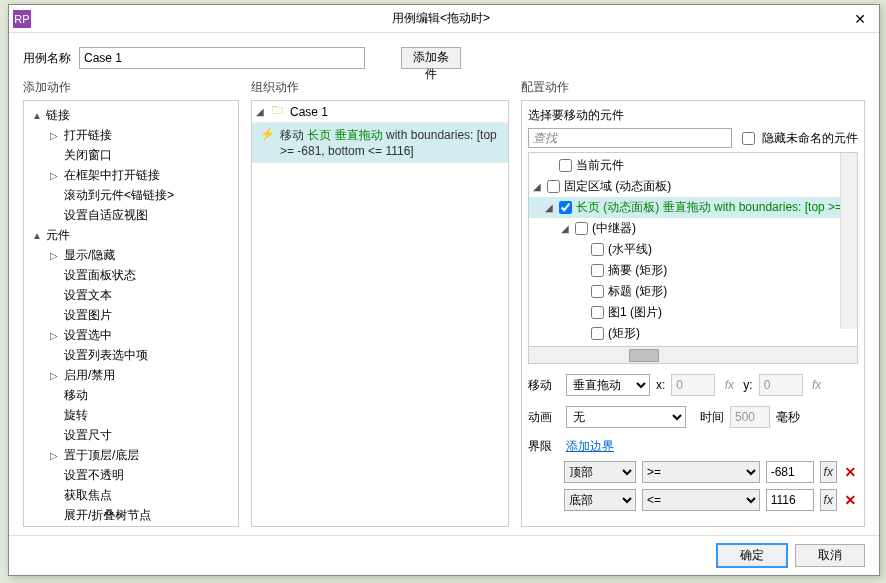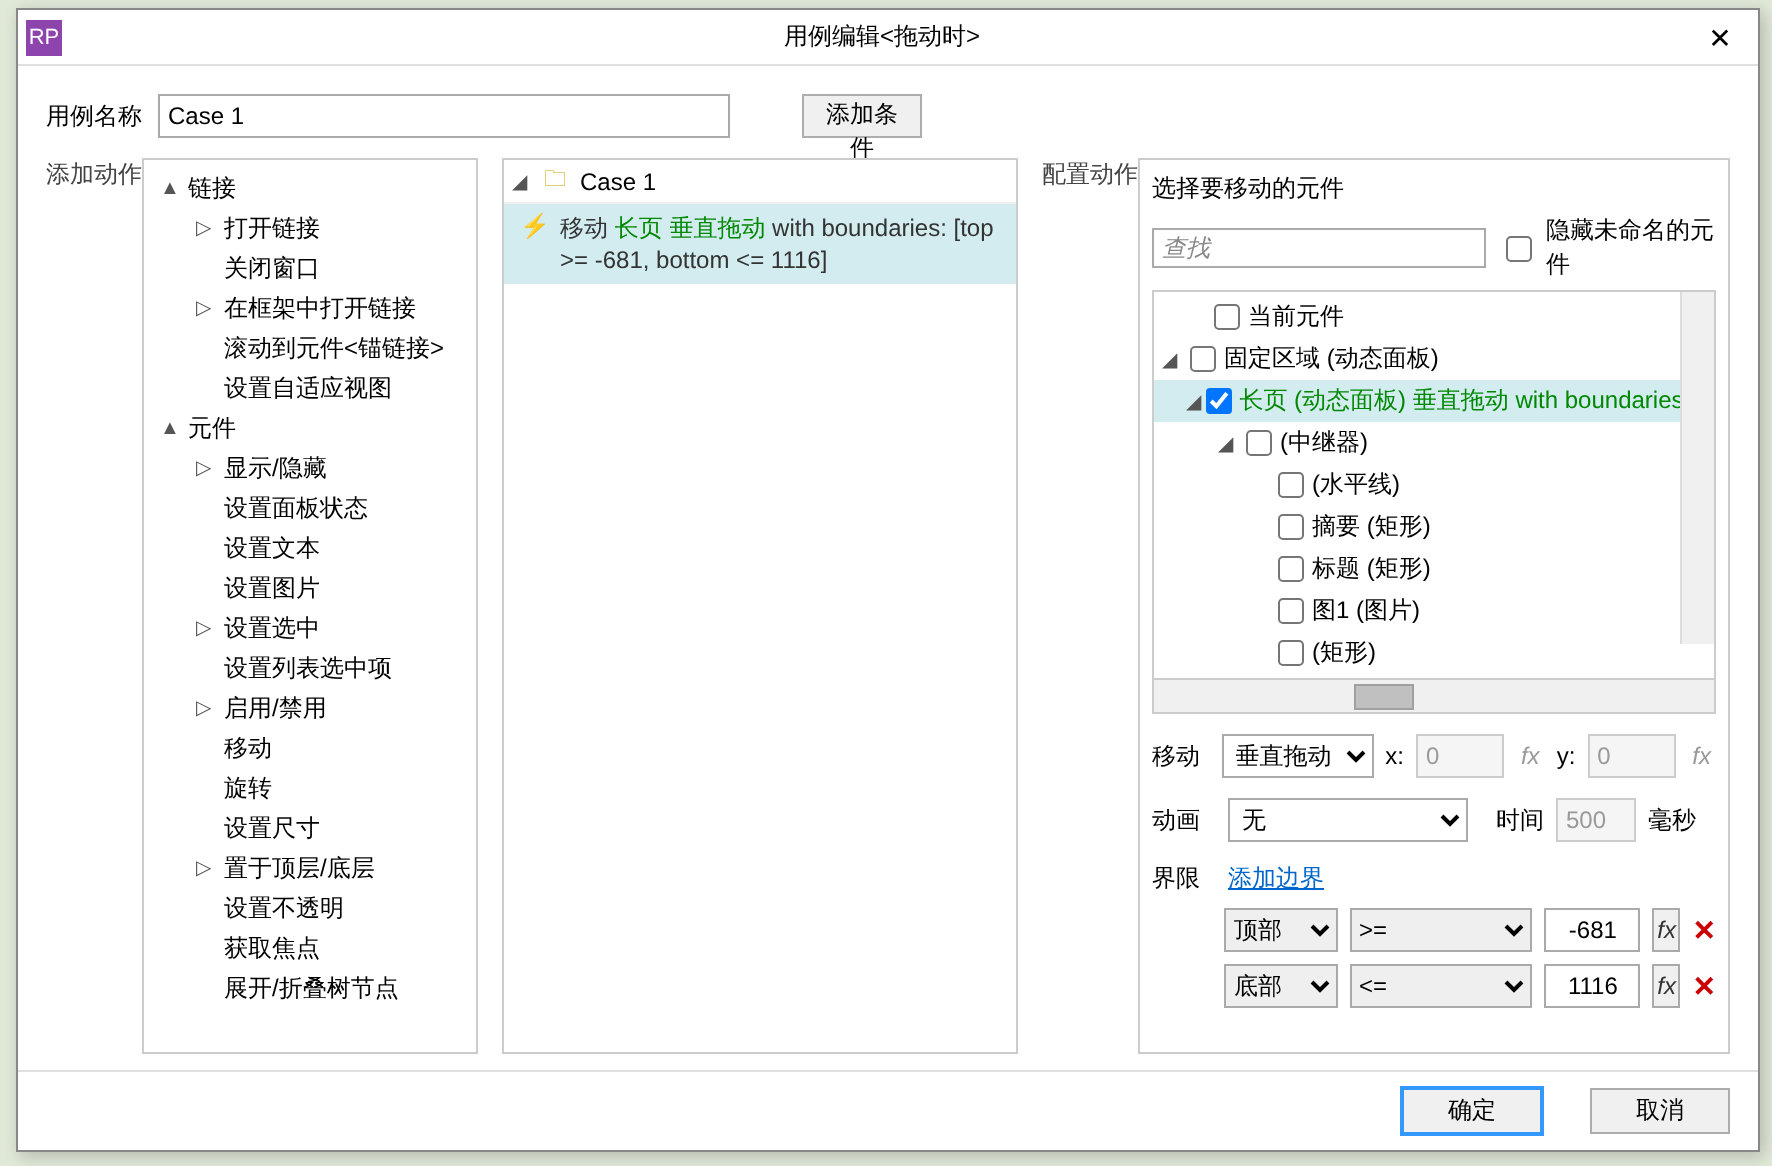--- a/index.html
+++ b/index.html
@@ -7,21 +7,21 @@
   .dialog { position: absolute; left: 8px; top: 4px; width: 872px; height: 572px; background: #fff; border: 1px solid #888; box-shadow: 2px 2px 8px rgba(0,0,0,0.2); display: flex; flex-direction: column; }
   .titlebar { height: 28px; background: #fff; border-bottom: 1px solid #e0e0e0; display: flex; align-items: center; padding: 0 4px; }
   .titlebar .icon { width: 18px; height: 18px; background: #8e44ad; color: #fff; display: flex; align-items: center; justify-content: center; font-size: 11px; margin-right: 6px; }
   .titlebar .title { flex: 1; text-align: center; }
   .titlebar .close { width: 30px; height: 28px; display: flex; align-items: center; justify-content: center; cursor: pointer; font-size: 14px; }
   .topbar { padding: 14px 14px 10px 14px; display: flex; align-items: center; gap: 6px; }
   .topbar label { margin-right: 2px; }
   .case-name-input { width: 286px; height: 22px; border: 1px solid #aaa; padding: 0 4px; }
   .add-cond-btn { margin-left: 30px; height: 22px; width: 60px; border: 1px solid #adadad; background: #f0f0f0; cursor: pointer; }
   .cols { flex: 1; display: flex; padding: 0 14px 8px 14px; gap: 12px; min-height: 0; }
-  .col { display: flex; flex-direction: row; min-width: 0; }
+  .col { display: flex; flex-direction: column; min-width: 0; }
   .col h3 { font-size: 12px; font-weight: normal; margin: 0 0 4px 0; color: #444; }
   .panel { flex: 1; border: 1px solid #ccc; background: #fff; overflow: auto; min-height: 0; }
   .col-actions { width: 216px; }
   .col-org { width: 258px; }
   .col-conf { flex: 1; }
 
   
   .tree { padding: 4px 2px; }
   .tree li { list-style: none; }
   .tree ul { margin: 0; padding: 0 0 0 18px; }
@@ -65,25 +65,25 @@
   .combo { height: 22px; border: 1px solid #aaa; background: #fff; padding: 0 2px; }
   .combo.move { width: 84px; }
   .combo.anim { width: 120px; }
   .xy-box { width: 44px; height: 22px; border: 1px solid #ccc; background: #f5f5f5; color: #999; padding: 0 4px; }
   .fx { color: #999; width: 16px; text-align: center; font-style: italic; }
   .time-box { width: 40px; height: 22px; border: 1px solid #ccc; background: #f5f5f5; color: #999; padding: 0 4px; }
   .link { color: #0066cc; text-decoration: underline; cursor: pointer; }
   .bounds-row { display: flex; align-items: center; margin: 6px 0 0 36px; gap: 6px; }
   .bounds-row select.pos { width: 76px; height: 22px; border: 1px solid #aaa; }
   .bounds-row select.op { width: 124px; height: 22px; border: 1px solid #aaa; }
-  .bounds-row input.val { width: 48px; height: 22px; border: 1px solid #aaa; padding: 0 4px; text-align: center; }
+  .bounds-row input.val { width: 48px; height: 22px; border: 1px solid #aaa; padding: 0 4px; }
   .fx2 { width: 18px; height: 22px; border: 1px solid #aaa; background: #f0f0f0; font-style: italic; color: #333; display:flex;align-items:center;justify-content:center; cursor:pointer; }
   .del-x { color: #cc0000; font-weight: bold; width: 16px; cursor: pointer; text-align:center; font-size:14px; }
 
-  .dlg-buttons { height: 40px; display: flex; align-items: center; justify-content: flex-end; padding: 0 14px; gap: 24px; border-top: 1px solid #e0e0e0; background:#fff; }
+  .dlg-buttons { height: 40px; display: flex; align-items: center; justify-content: flex-end; padding: 0 14px; gap: 8px; border-top: 1px solid #e0e0e0; background:#fff; }
   .dlg-buttons button { width: 70px; height: 23px; border: 1px solid #adadad; background: #f0f0f0; cursor: pointer; }
   .dlg-buttons button.primary { border: 1px solid #3399ff; outline: 1px solid #3399ff; }
 
   
   .tri { color:#555; font-size:10px; width:12px; }
   .folder { color:#c9a600; width:14px; font-size:11px; }
 </style>
 </head>
 <body>
 
@@ -237,20 +237,21 @@
                     </div>
                   </li>
                 </ul>
               </li>
             </ul>
           </div>
       </div>
     </div>
 
     <div class="col col-org">
+      <h3>组织动作</h3>
       <div class="panel">
         <div class="org-row case-row">
           <span class="tri">◢</span>
           <span class="folder">🗀</span>
           <span>Case 1</span>
         </div>
         <div class="action-row">
           <div class="action-row-inner">
             <span class="bolt">⚡</span>
             <div class="action-text">

